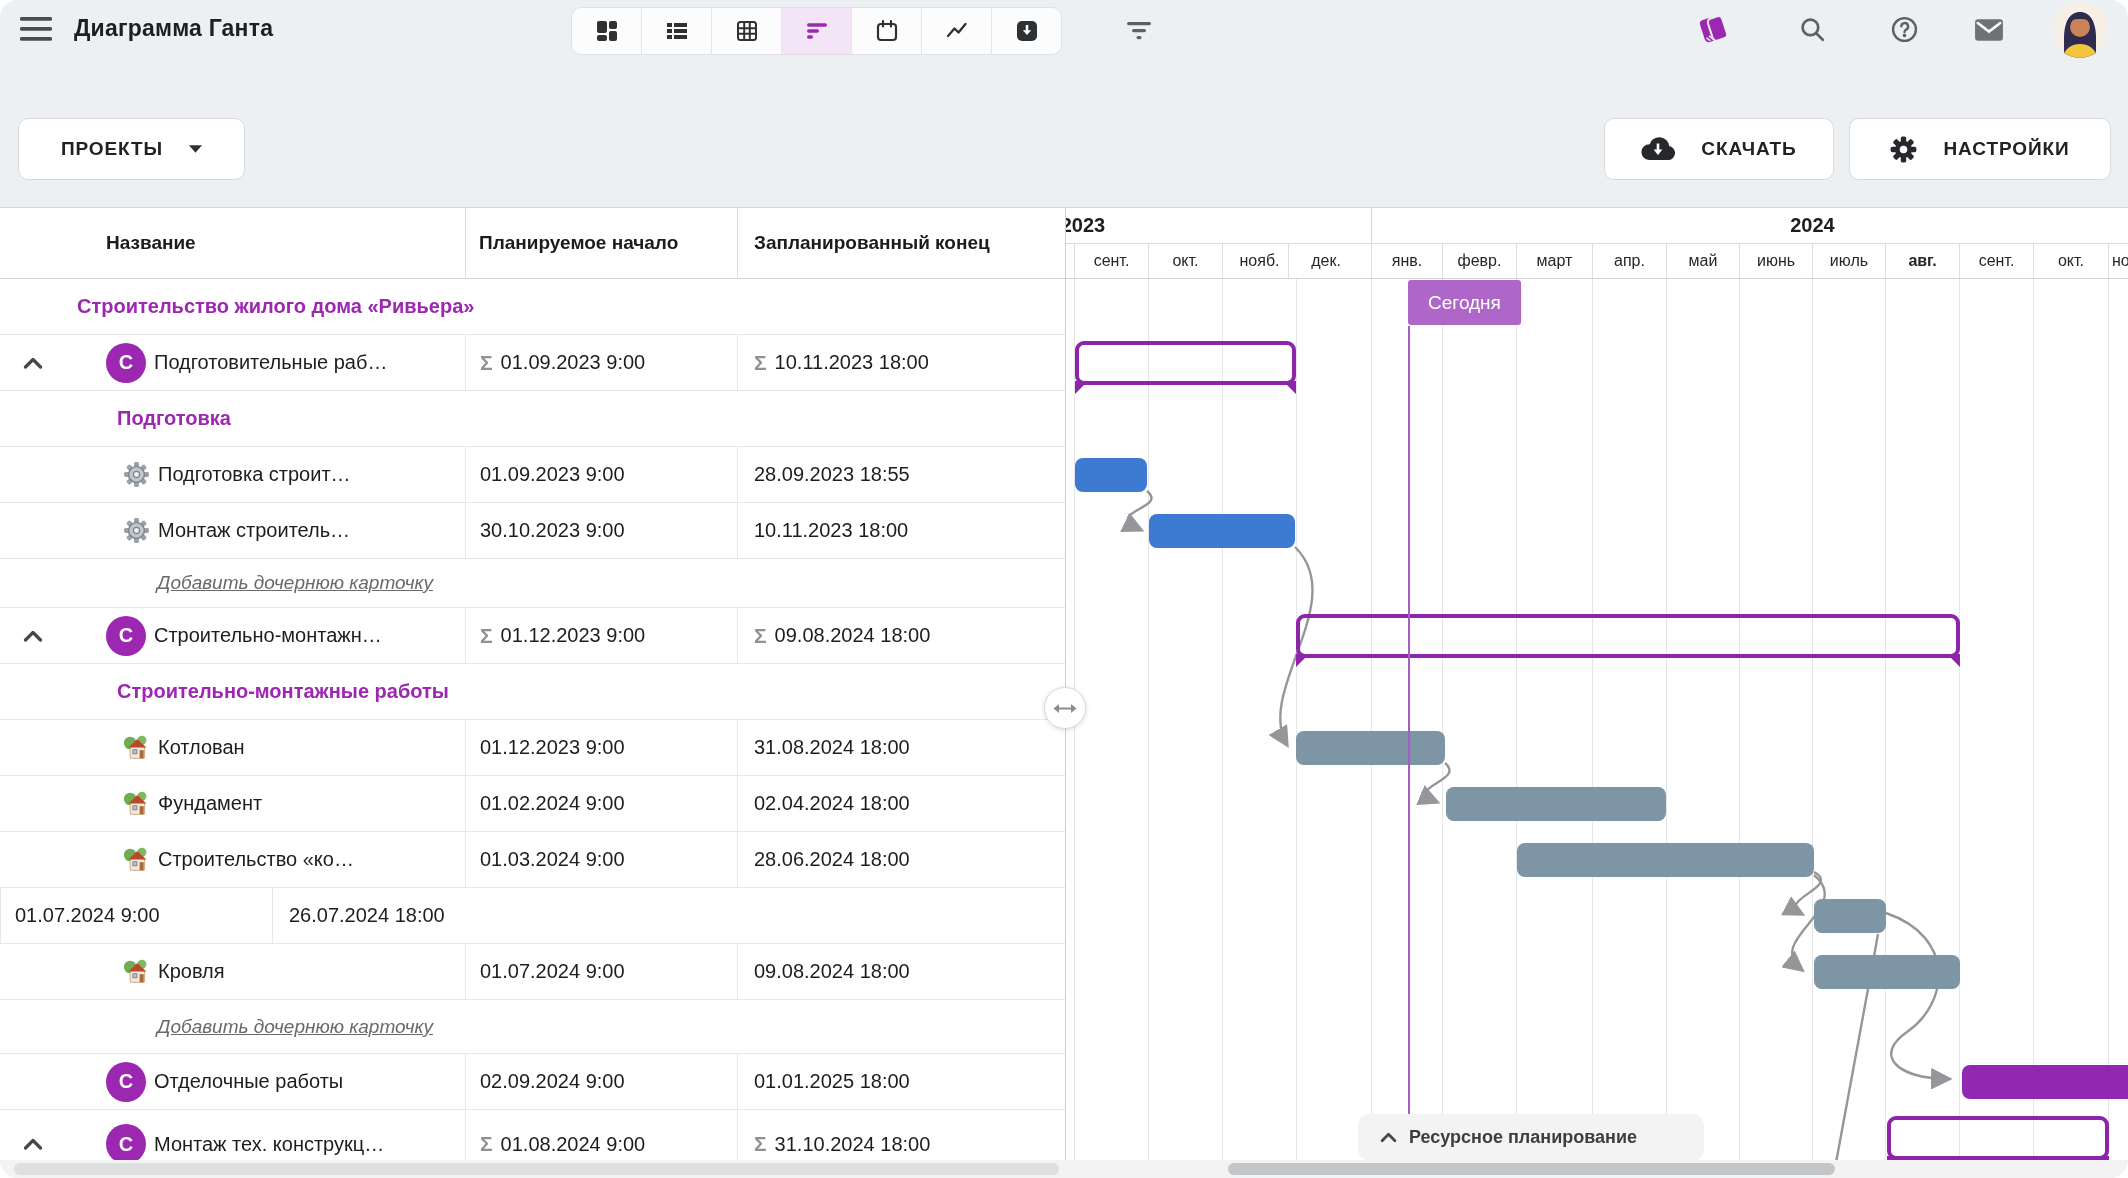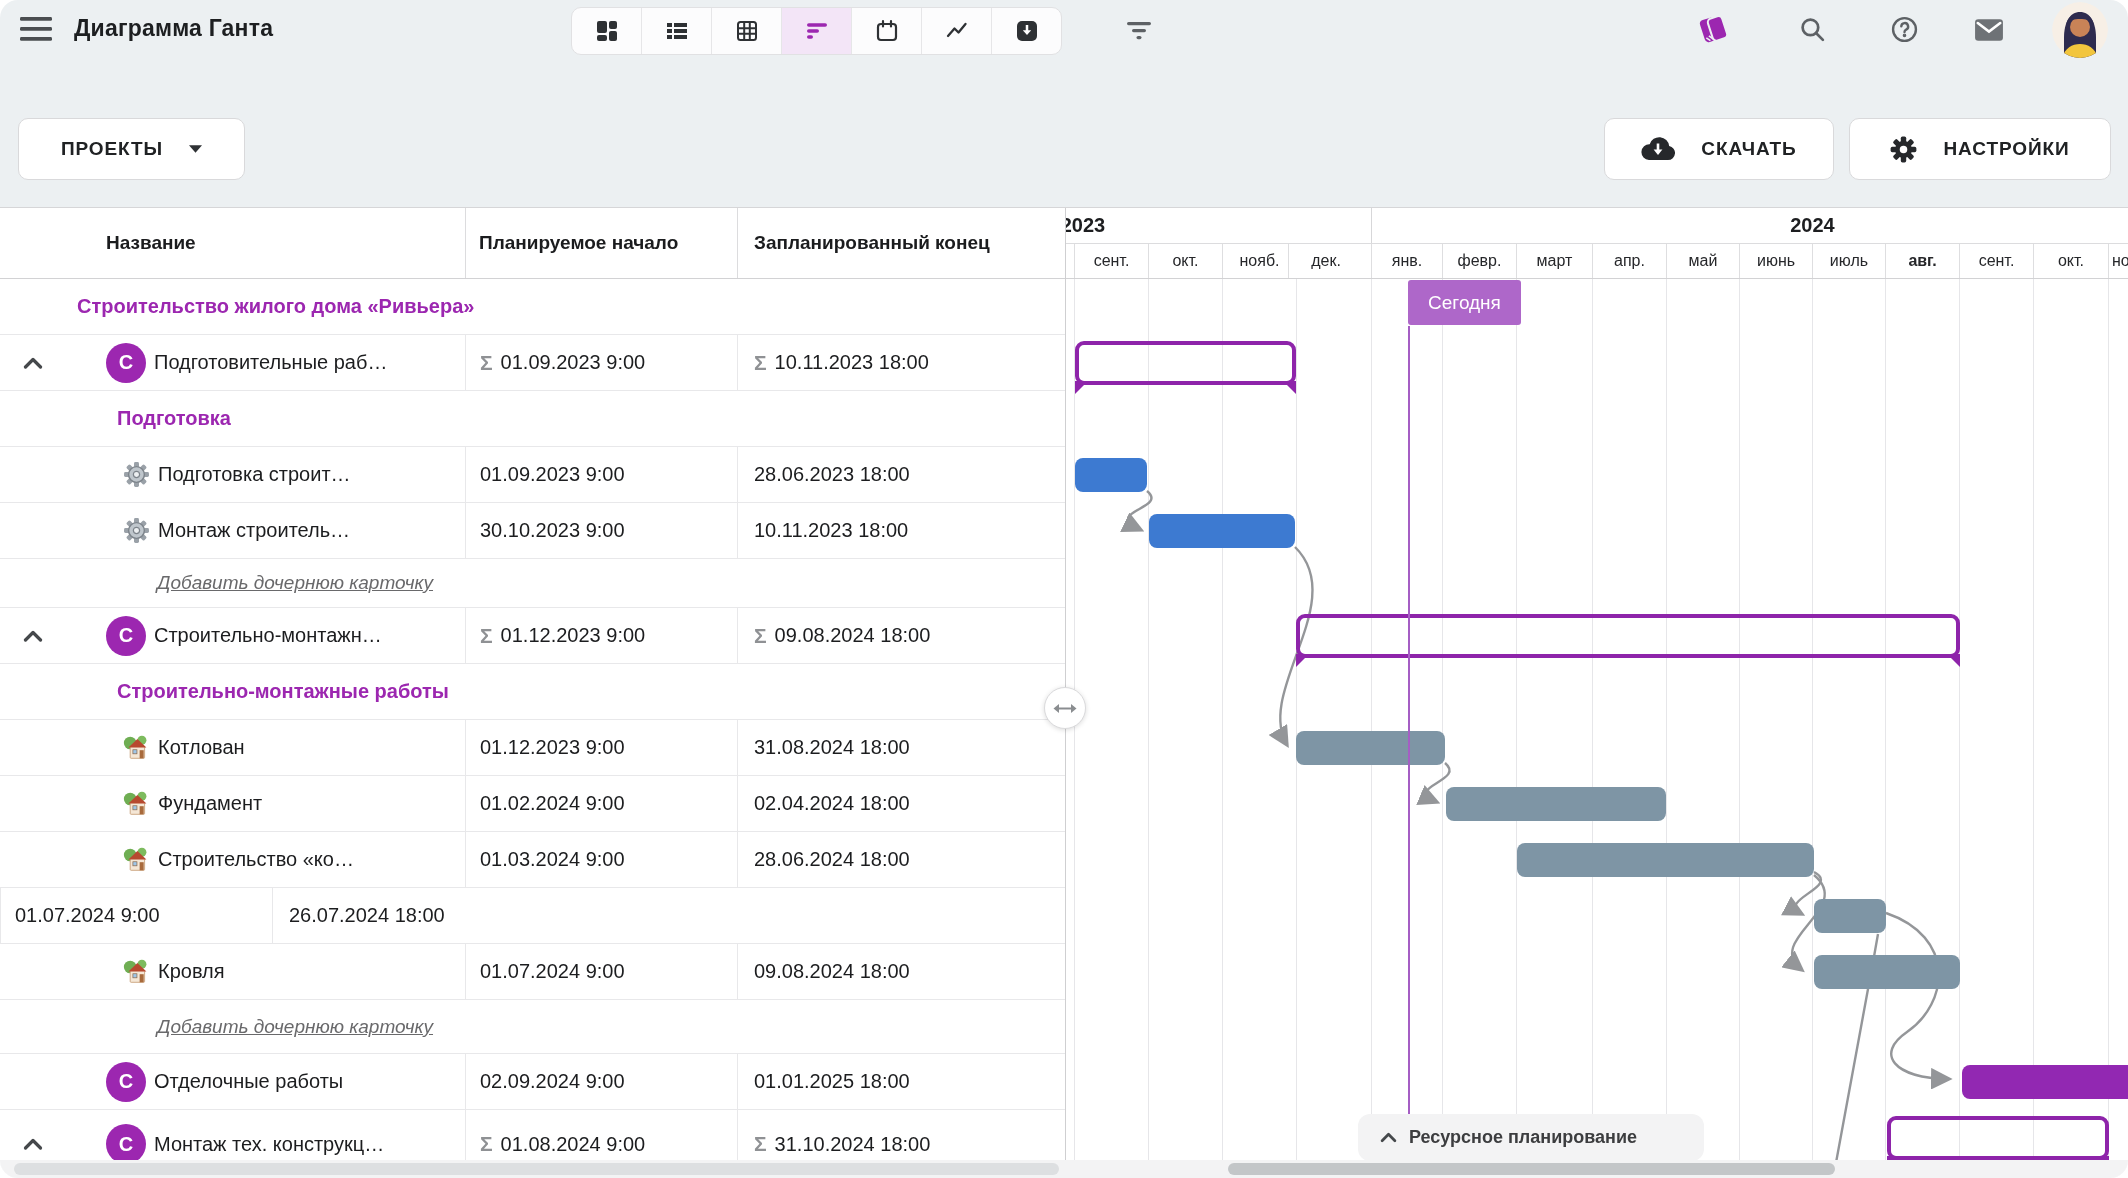--- a/index.html
+++ b/index.html
@@ -302,21 +302,21 @@
                     <circle r="3" fill="#eceff1" stroke="#7d848b" stroke-width="1.2"></circle>
                   </g>
                 </svg>
               </span>
               <span class="rowname">Подготовка строит…</span>
             </div>
             <div class="cell startcell">
               <span class="datetxt">01.09.2023 9:00</span>
             </div>
             <div class="cell endcell">
-              <span class="datetxt">28.06.2023 18:00</span>
+              <span class="datetxt">28.09.2023 18:55</span>
             </div>
           </div>
           <div class="trow" style="height: 56px;">
             <div class="cell namecell">
               <div class="gut"></div>
               <span class="rowicon">
                 <svg viewBox="0 0 26 26" width="27" height="27">
                   <g transform="translate(13 13)">
                     <g fill="#9aa1a8">
                       <rect x="-2.4" y="-12" width="4.8" height="24" rx="1.4"></rect>

